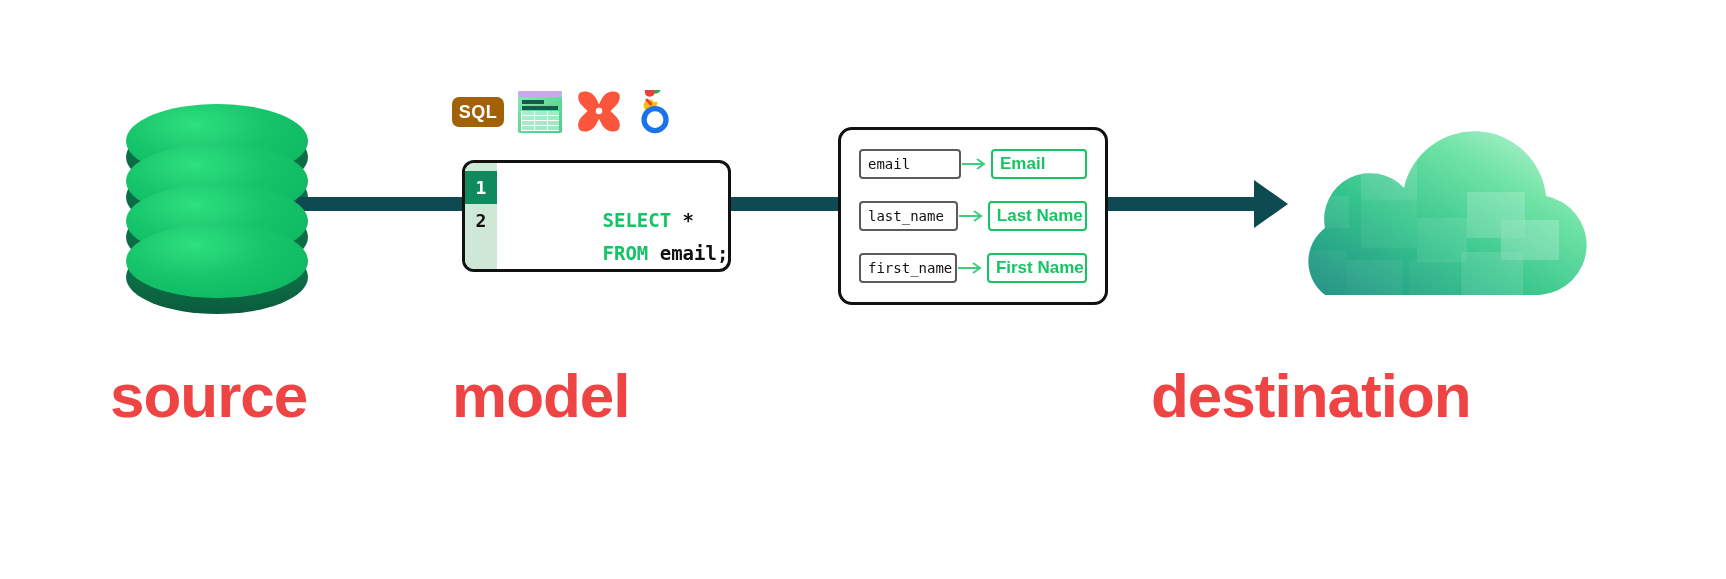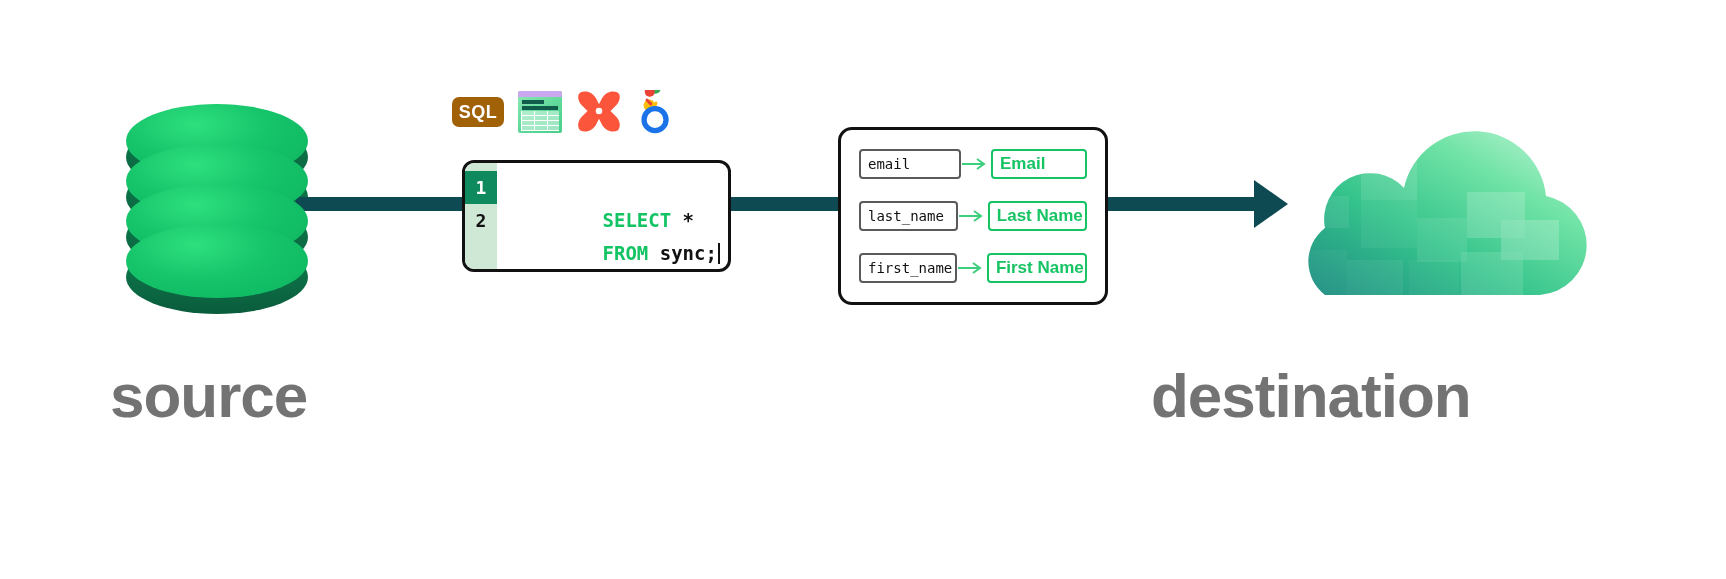--- a/index.html
+++ b/index.html
@@ -100,21 +100,21 @@
     color:#16c464;white-space:nowrap;
   }
 
   
   #cloud{position:absolute;left:1265px;top:110px;width:340px;height:190px;}
 
   
   .caption{
     position:absolute;top:360px;
     font-family:"Liberation Sans",sans-serif;
-    font-weight:bold;font-size:62px;color:#737373;
+    font-weight:bold;font-size:62px;color:#ef4444;
     letter-spacing:-1px;white-space:nowrap;
   }
 </style>
 </head>
 <body>
 
 <div id="stage">
 
   <div class="conn" style="left:296px;top:197px;width:172px;"></div>
   <div class="conn" style="left:726px;top:197px;width:118px;"></div>
@@ -188,21 +188,21 @@
   <div id="code">
     <div id="gutter">
       <div class="ln active">1</div>
       <div class="ln">2</div>
     </div>
     <div id="codetext">
       <div class="cline">
         <span class="kw">SELECT</span><span> *</span>
       </div>
       <div class="cline">
-        <span class="kw">FROM</span><span> sync;</span><span class="caret"></span>
+        <span class="kw">FROM</span><span> email;</span><span class="caret"></span>
       </div>
     </div>
   </div>
 
   <div id="sync">
 
     <div class="maprow">
       <div class="srcfield">email</div>
       <svg class="maparrow" viewBox="0 0 30 16">
         <path d="M1 8 H22" stroke="#3ecf7e" stroke-width="2" fill="none"></path>
@@ -258,15 +258,16 @@
           <rect x="38" y="86" width="46" height="32" fill="#ffffff" opacity="0.24"></rect>
           <rect x="24" y="140" width="58" height="50" fill="#ffffff" opacity="0.14"></rect>
           <rect x="82" y="150" width="56" height="40" fill="#ffffff" opacity="0.20"></rect>
           <rect x="144" y="150" width="50" height="40" fill="#ffffff" opacity="0.12"></rect>
         </g>
       </g>
     </svg>
   </div>
 
   <div class="caption" style="left:110px;">source</div>
+  <div class="caption" style="left:452px;">model</div>
   <div class="caption" style="left:1132px;margin-left:19px;">destination</div>
 
 </div>
 
 </body></html>

